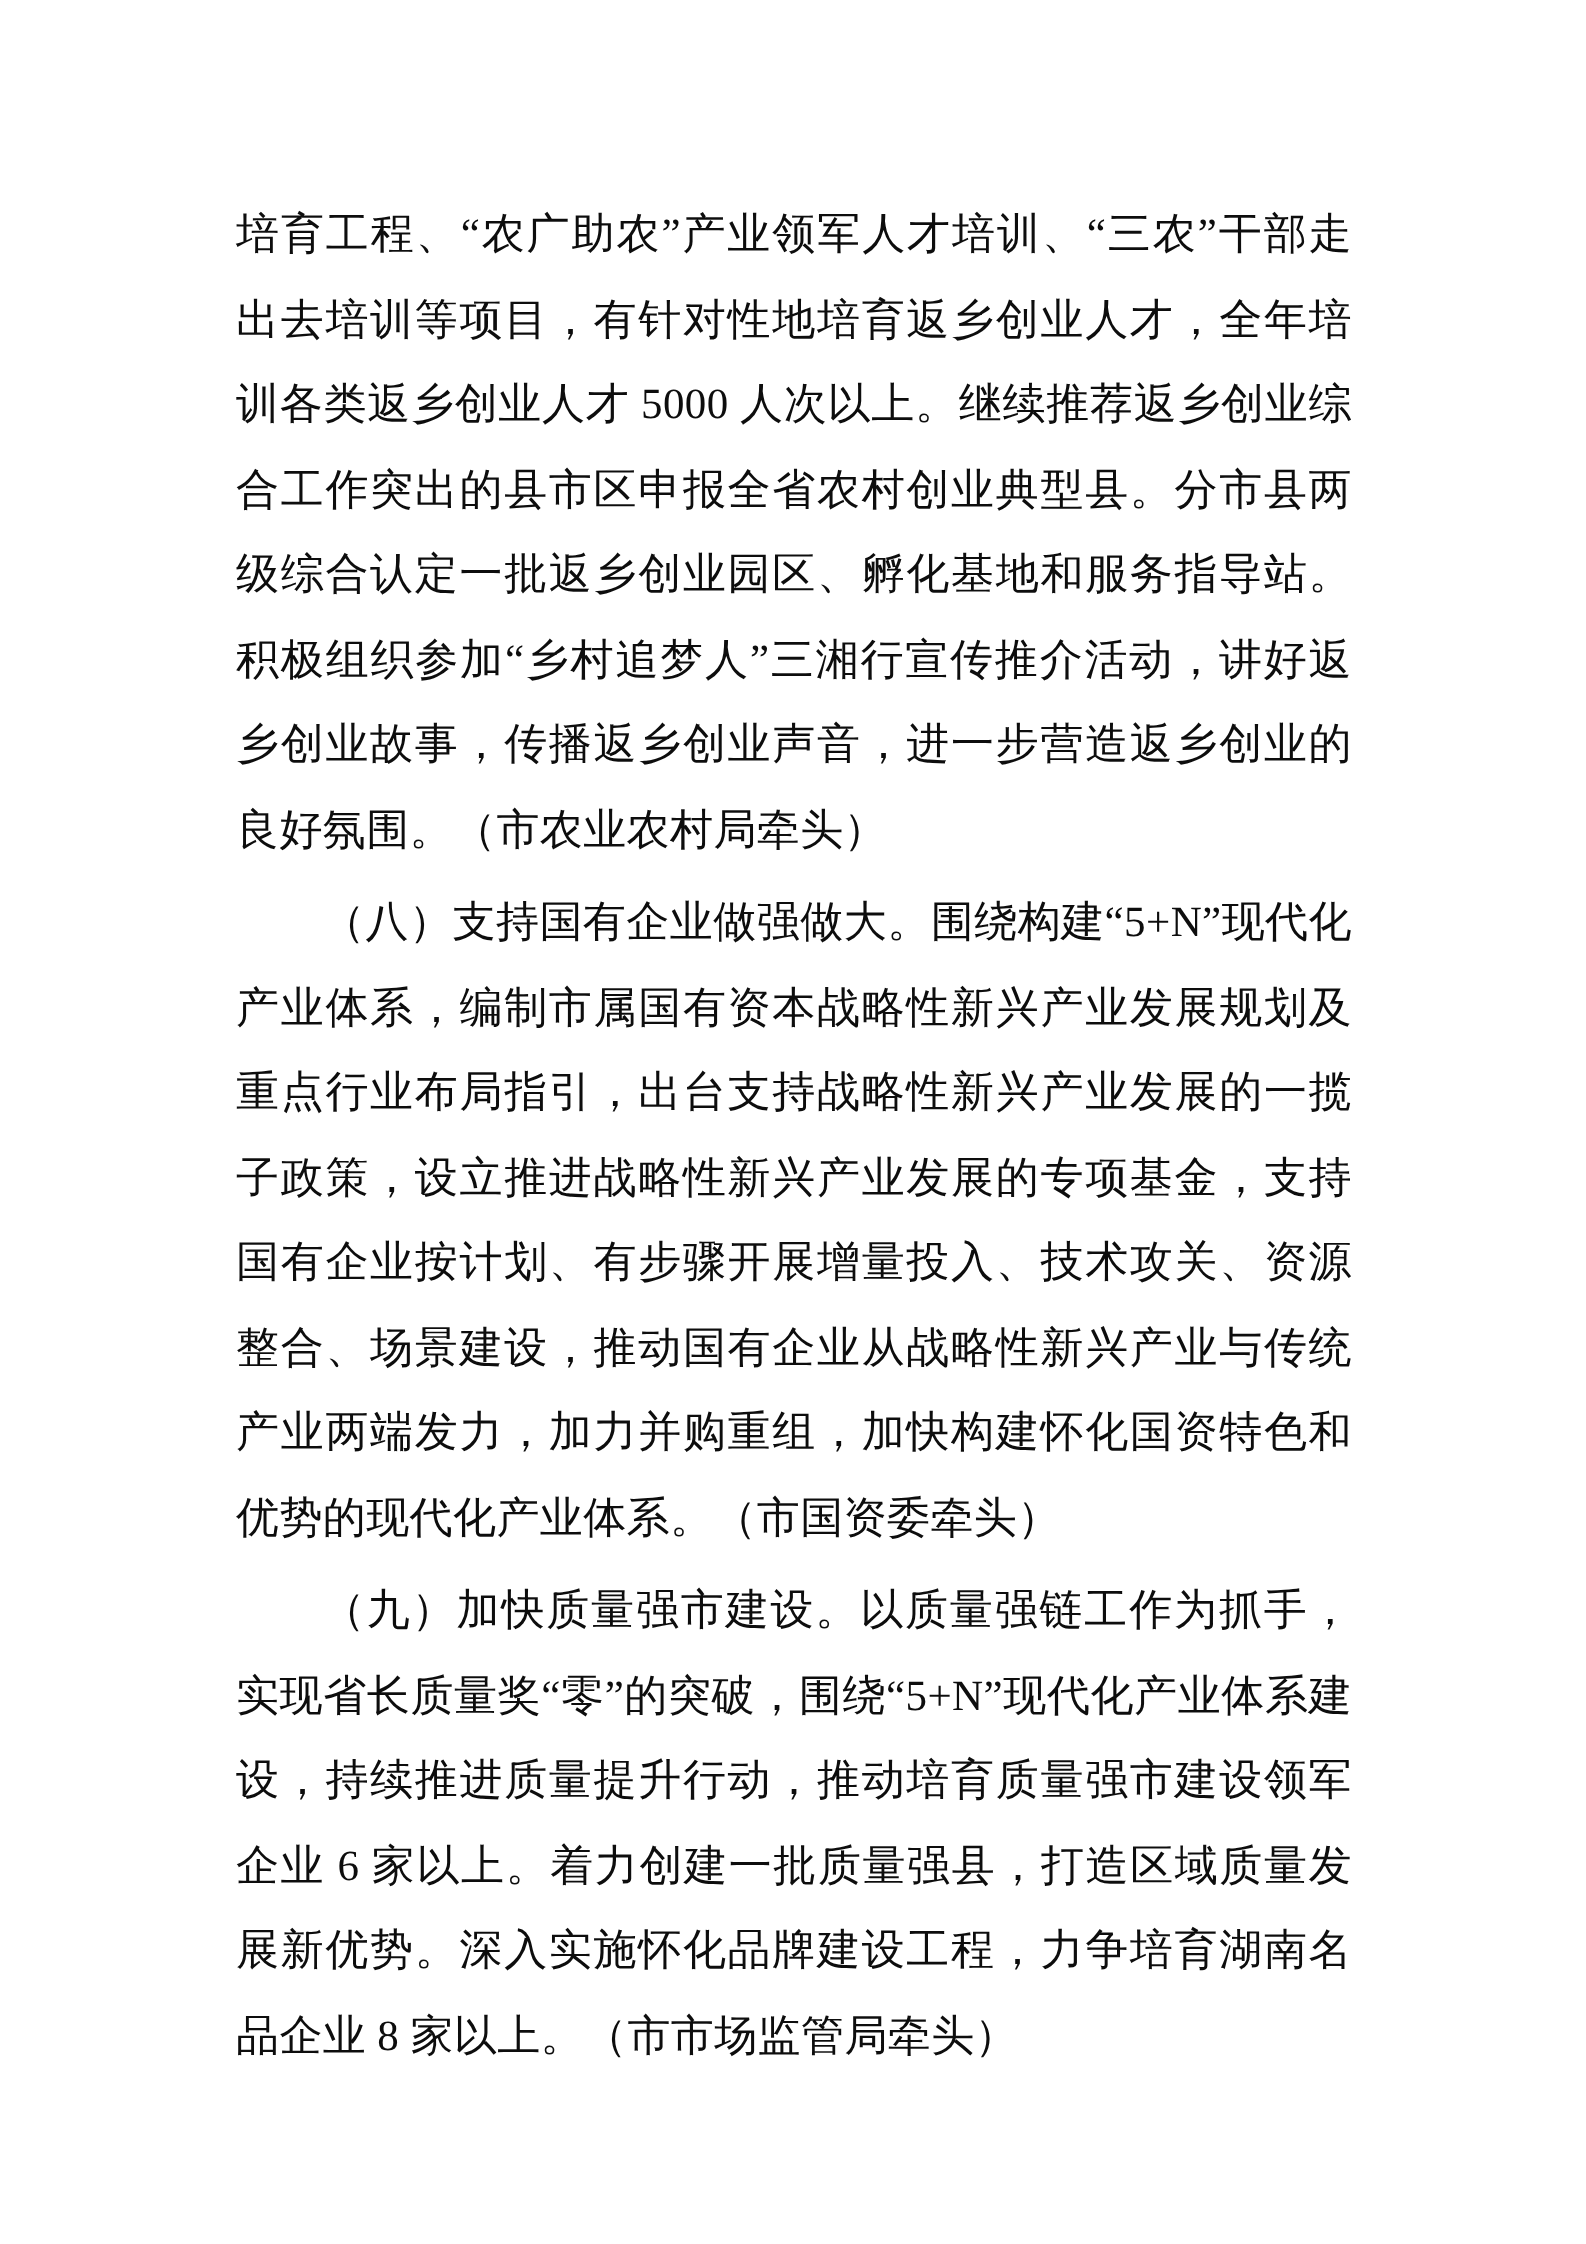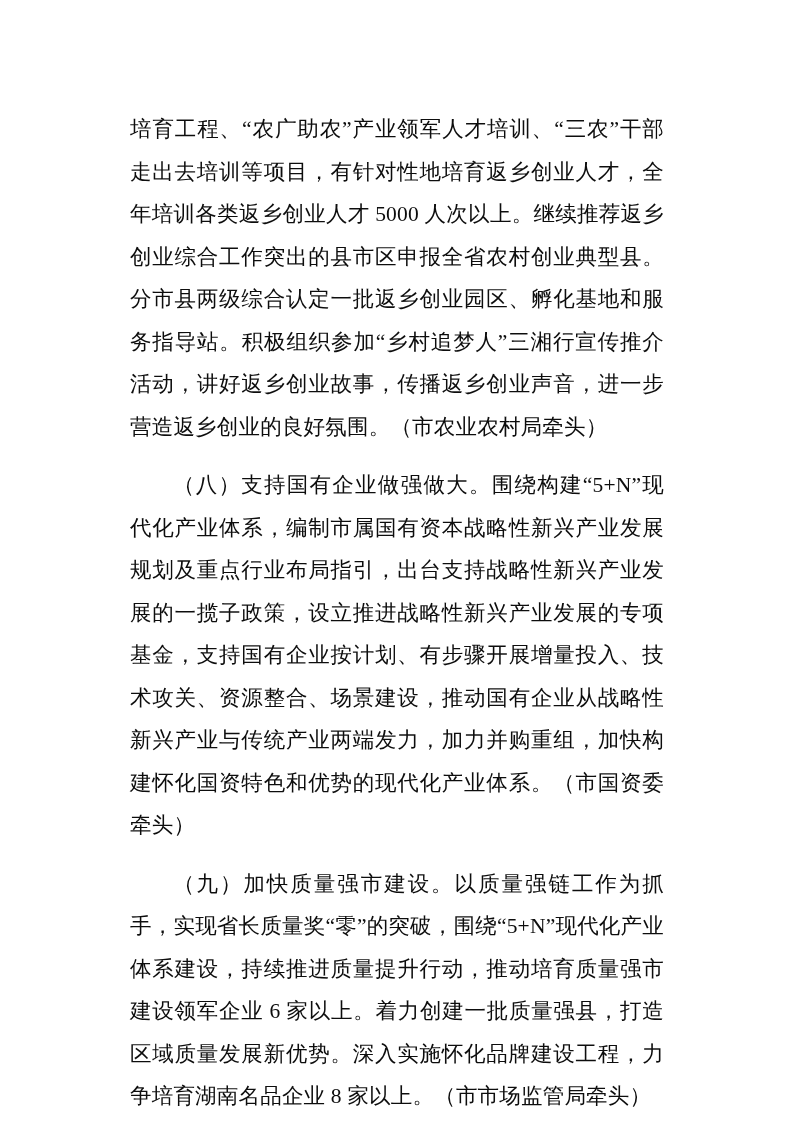--- a/index.html
+++ b/index.html
@@ -16,21 +16,21 @@
     overflow: hidden;
     font-family: "Liberation Serif", "DejaVu Serif", serif;
   }
   .content {
     position: absolute;
     left: 114px;
     top: 92px;
     width: 566px;
   }
   p {
-    margin: 16px;
+    margin: 4px;
     font-size: 21.5px;
     line-height: 42.5px;
     color: #0d0d0d;
     text-align: justify;
     text-justify: inter-ideograph;
     letter-spacing: 0.2px;
     font-family: "Liberation Serif", "DejaVu Serif", serif;
   }
   p.indent {
     text-indent: 43px;

